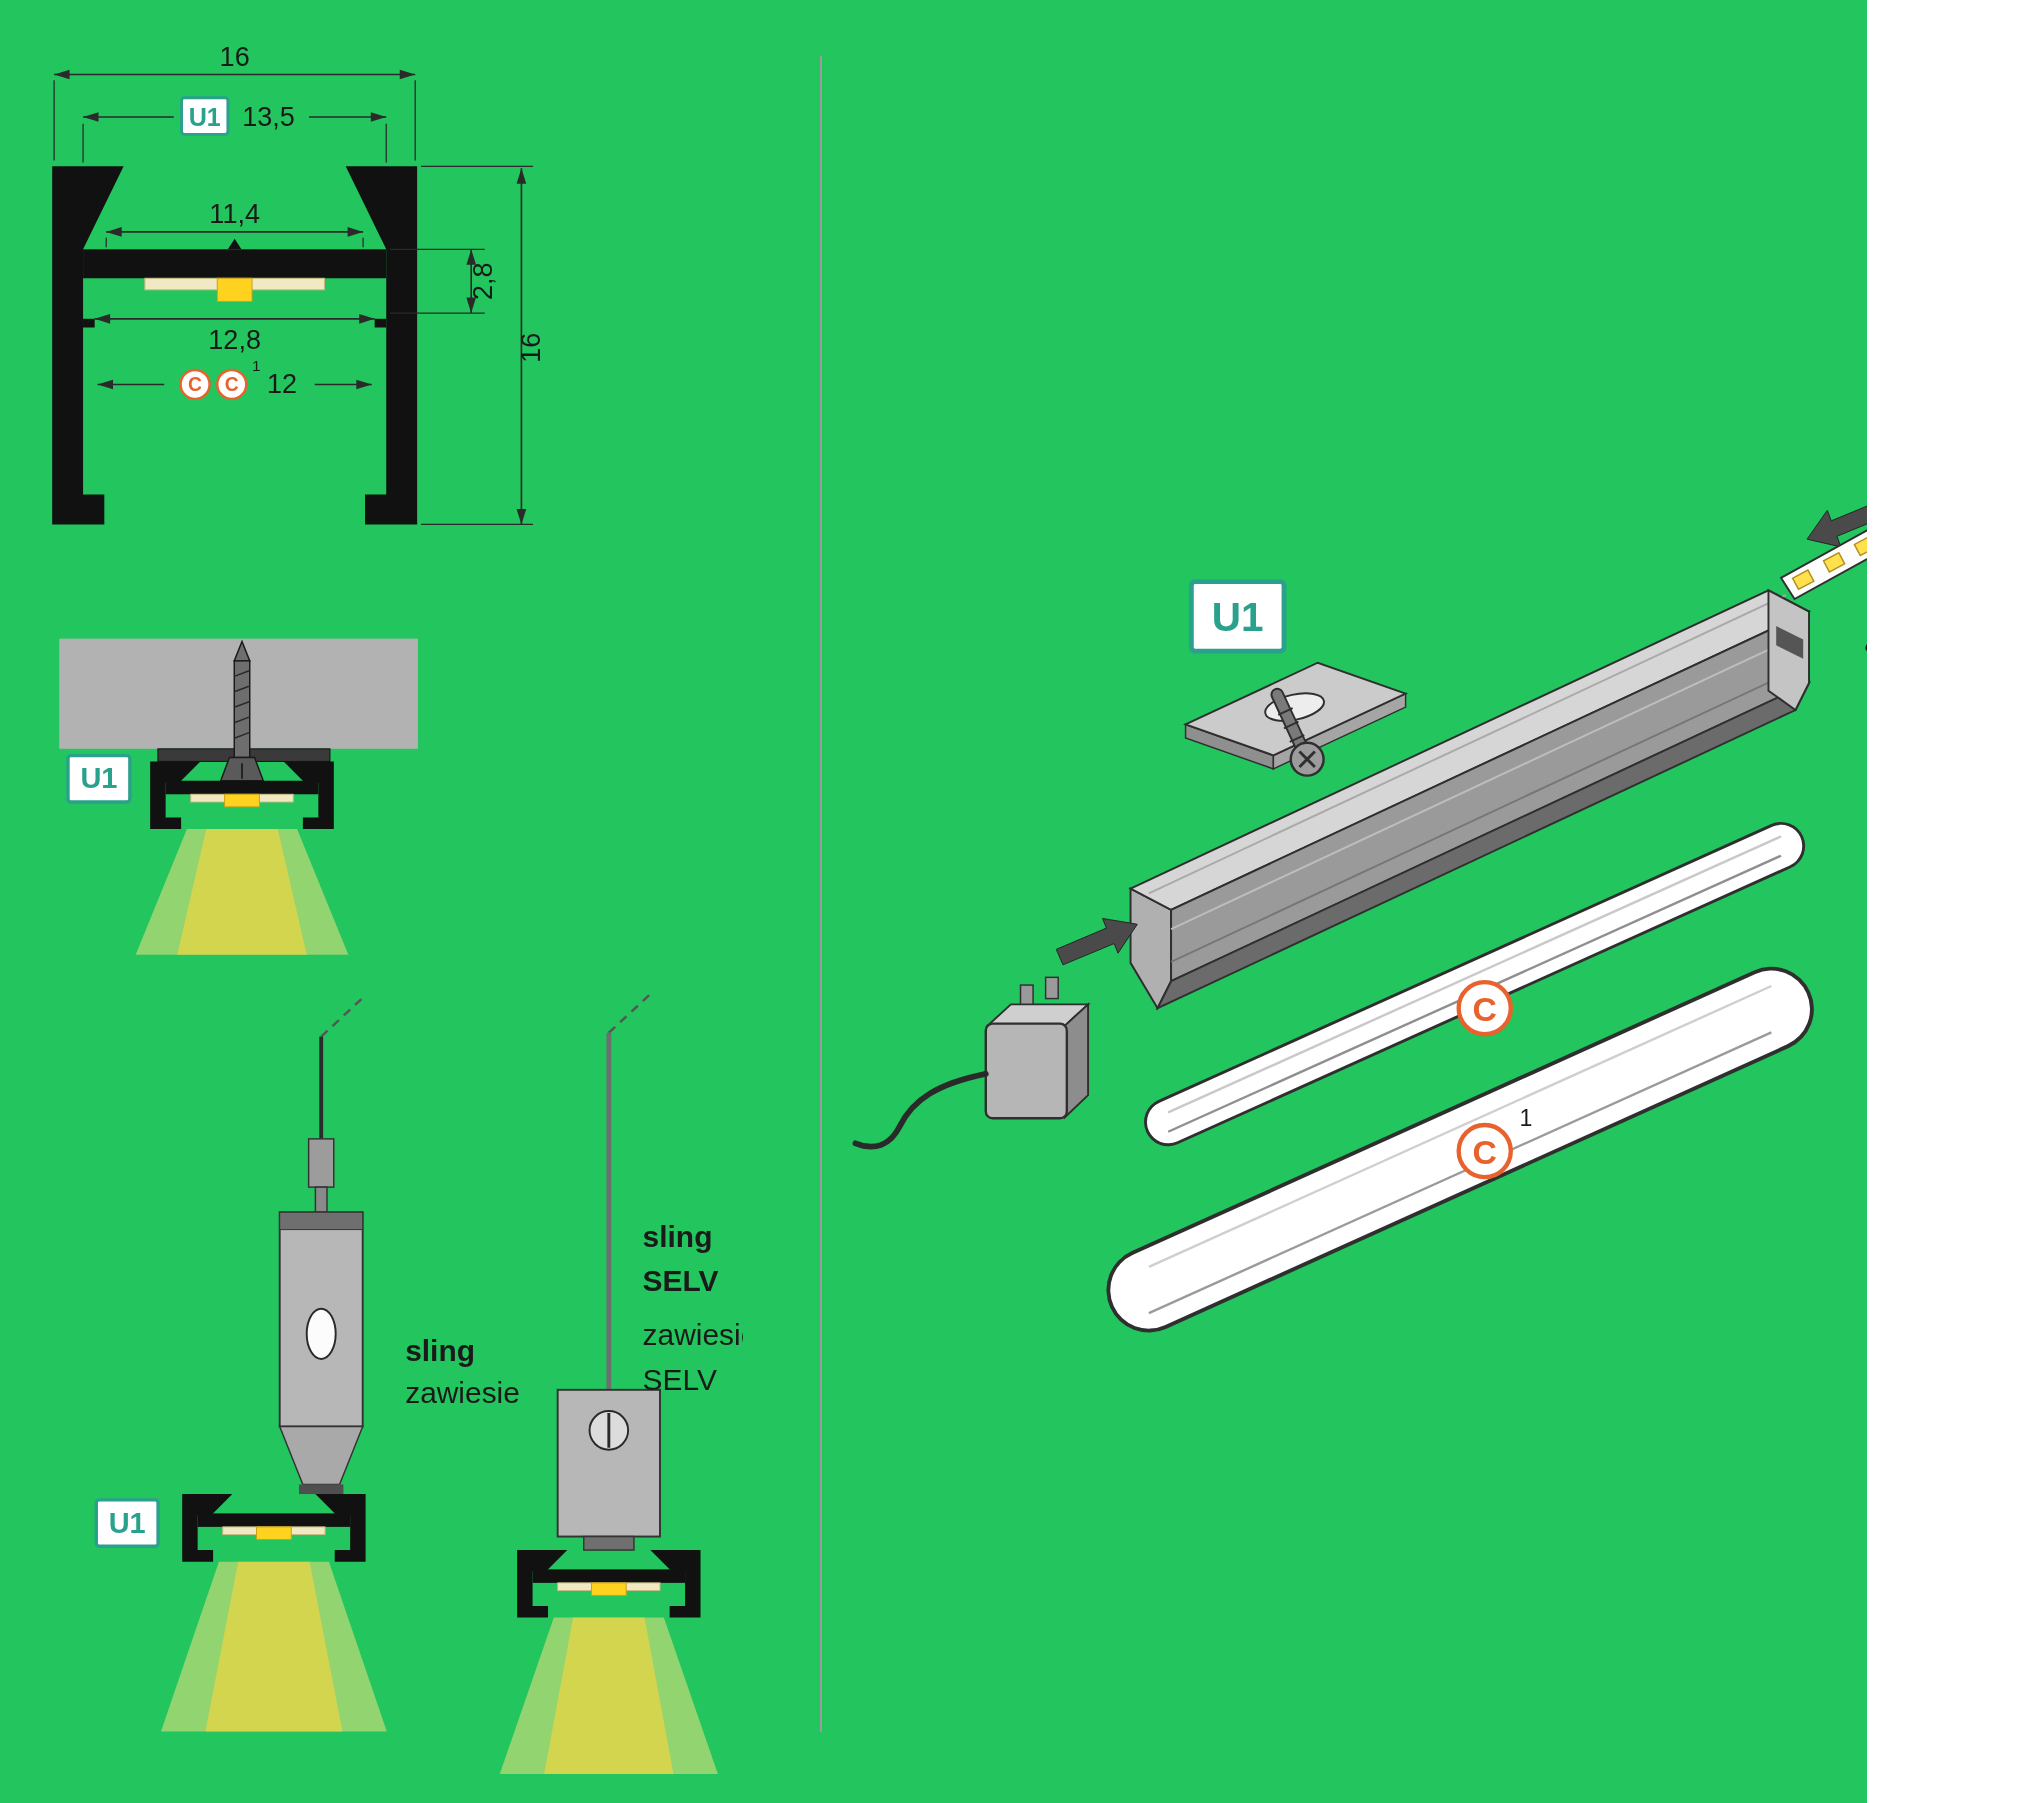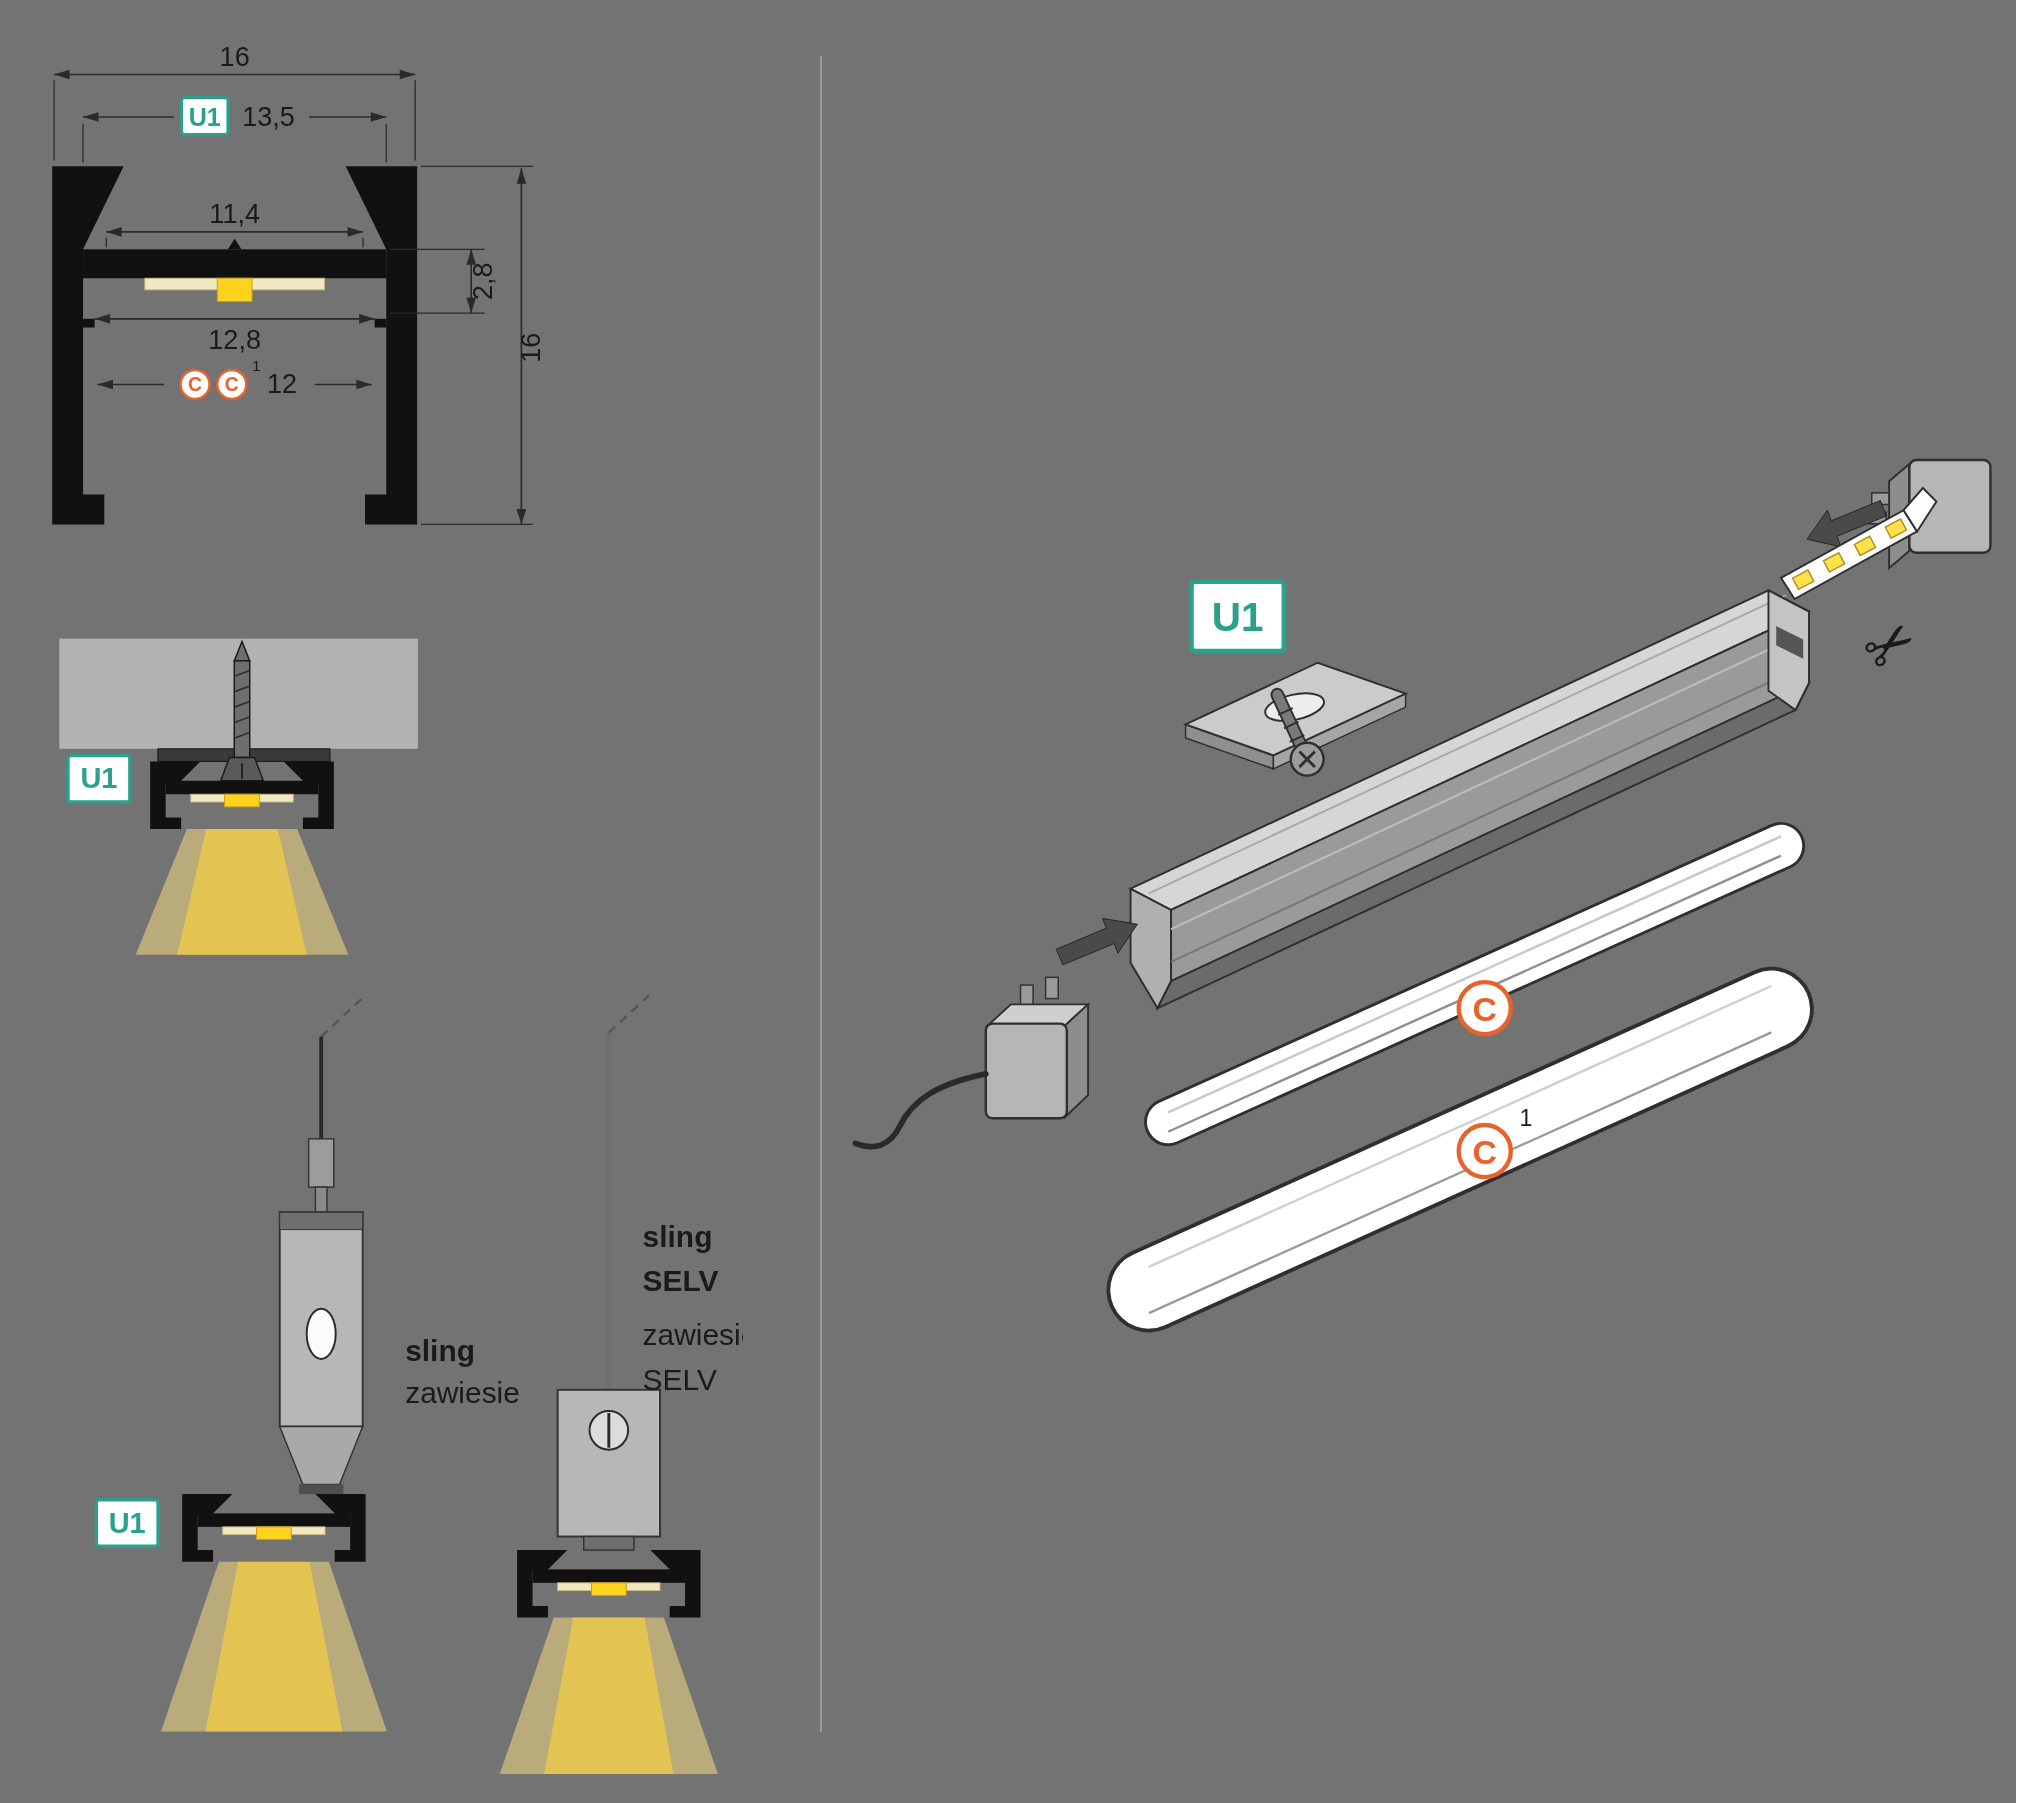--- a/index.html
+++ b/index.html
@@ -1,17 +1,17 @@
 <!DOCTYPE html>
 <html><head>
 <meta charset="utf-8">
 <style>
   * { margin:0; padding:0; box-sizing:border-box; }
   html,body { background:#ffffff; font-family:"Liberation Sans", sans-serif; }
-  #canvas { position:relative; width:2016px; height:1804px; background:#737373; overflow:hidden; }
+  #canvas { position:relative; width:1867px; height:1804px; background:#22c55e; overflow:hidden; }
   .abs { position:absolute; }
   svg text { font-family:"Liberation Sans", sans-serif; fill:#1a1a1a; }
   .dl  { stroke:#2a2a2a; stroke-width:1.7; fill:none; }
   .ext { stroke:#2a2a2a; stroke-width:1.3; fill:none; }
   .ah  { fill:#2a2a2a; stroke:none; }
   .dt  { font-size:28px; }
   .badge-box  { fill:#fff; stroke:#2aa18c; }
   .badge-text { fill:#2aa18c; font-weight:bold; }
   .c-circ { fill:#fff; stroke:#e8622d; }
   .c-text { fill:#e8622d; font-weight:bold; }

